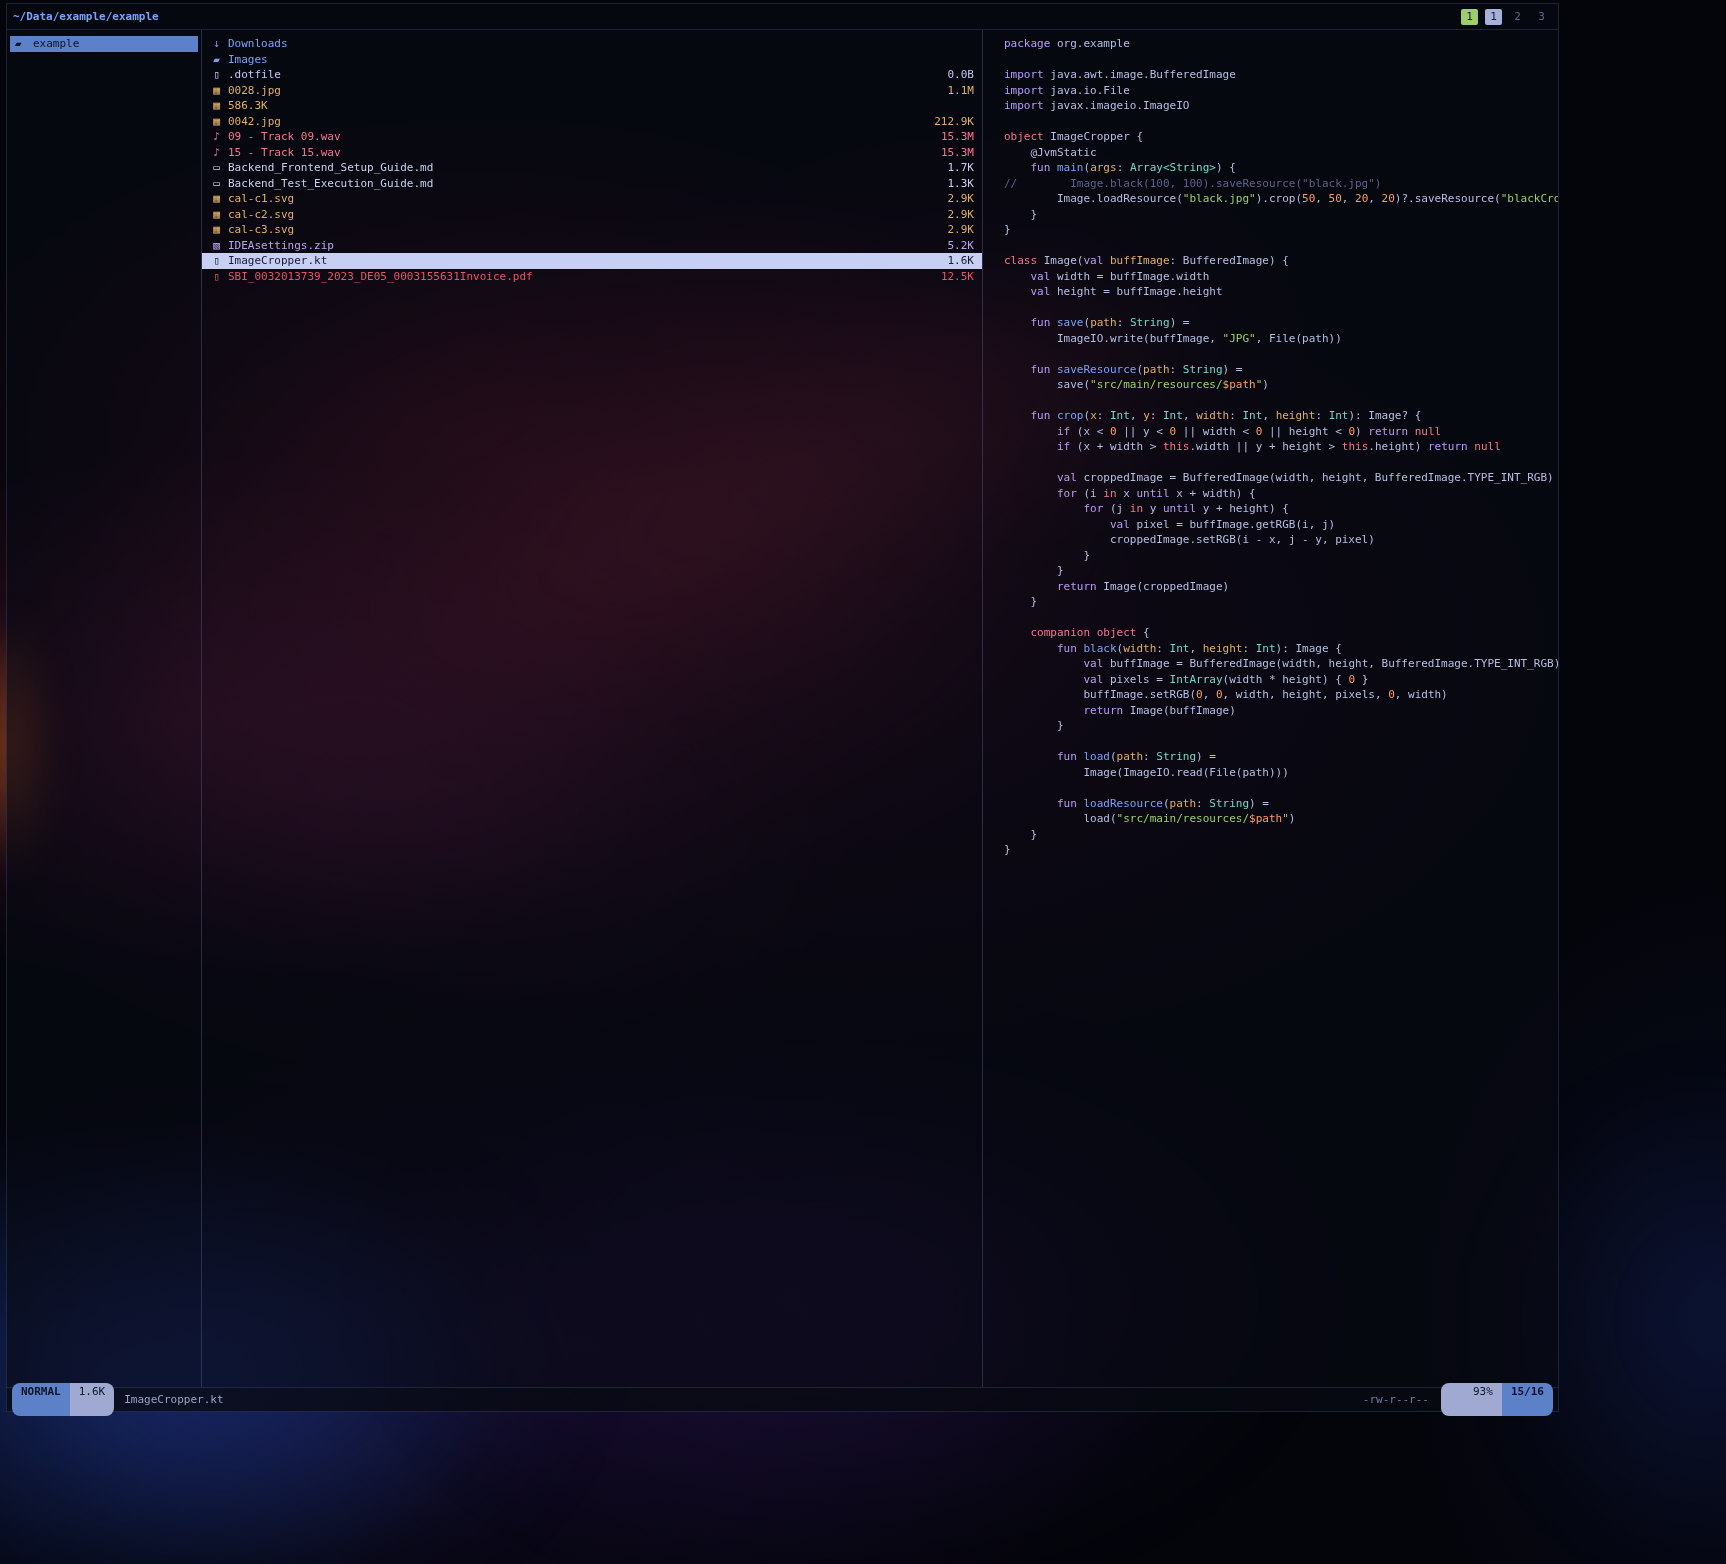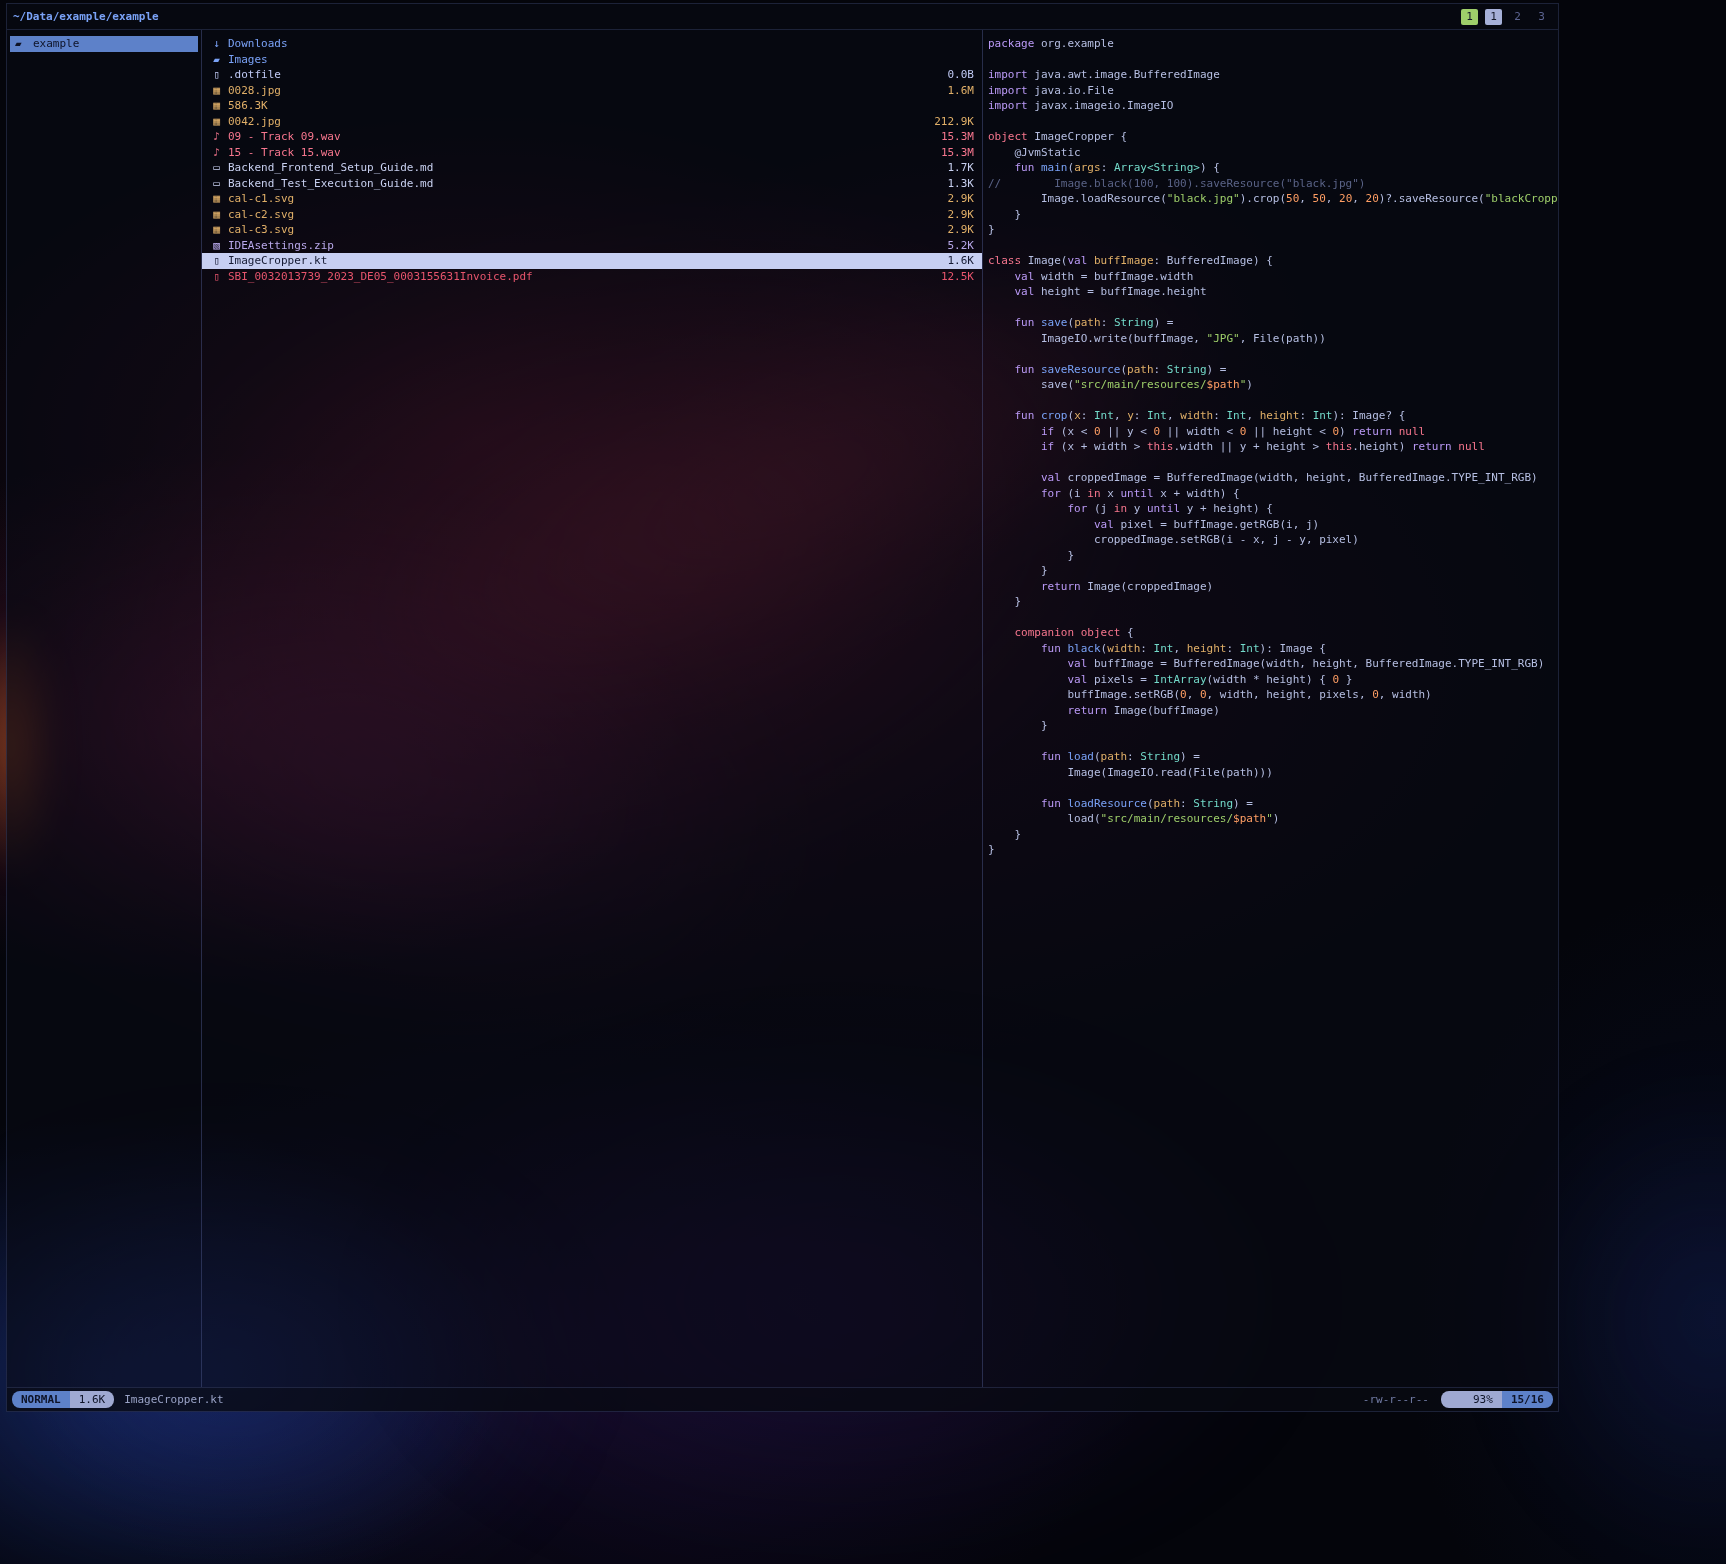--- a/index.html
+++ b/index.html
@@ -67,37 +67,37 @@
   .t-image{ color:#e0af68; }
   .t-audio{ color:#f7768e; }
   .t-archive{ color:#b8a8ea; }
   .t-pdf{ color:#e8556d; }
   .t-code{ color:#c0caf5; }
   .frow.sel{ background:#c7cff2; }
   .frow.sel, .frow.sel *{ color:#151a33 !important; }
 
   
   #code{ font-family:inherit; font-size:11px; line-height:15.5px; white-space:pre; overflow:hidden; }
-  .cl{ height:15.5px; }
+  .cl{ height:15.5px;margin-left:16px; }
   .tk-pl{ color:#b6bfe3; }
   .tk-kw{ color:#bb9af7; }
   .tk-decl{ color:#f7768e; }
   .tk-fn{ color:#7aa2f7; }
   .tk-pr{ color:#e0af68; }
   .tk-ty{ color:#73daca;text-align:right; }
   .tk-str{ color:#9ece6a; }
   .tk-num{ color:#ff9e64; }
   .tk-cn{ color:#f7768e; }
   .tk-cm{ color:#5a6387; }
 
   
   .statusbar{ height:24px; flex:none; display:flex; align-items:center; justify-content:space-between;
               padding:0 5px; border-top:1px solid rgba(72,82,132,.35); background:rgba(8,10,18,.45); }
   .sb-left,.sb-right{ display:flex; align-items:center; }
-  .badge{ height:17px; line-height:17px; padding:0 9px; }
+  .badge{ height:33px; line-height:17px; padding:0 9px; }
   .b-mode{ background:#5d81c9; color:#0e1327; font-weight:bold; border-radius:8px 0 0 8px; }
   .b-size{ background:#9fa9d2; color:#0e1327; border-radius:0 8px 8px 0; }
   .b-pct{ background:#9fa9d2; color:#0e1327; border-radius:8px 0 0 8px;padding-left:32px; }
   .b-pos{ background:#5d81c9; color:#0e1327; font-weight:bold; border-radius:0 8px 8px 0; }
   .sb-fname{ margin-left:10px; color:#9aa3c7; }
   .sb-perm{ margin-right:12px; color:#707aa3; }
 </style>
 </head>
 <body>
 
@@ -129,21 +129,21 @@
           <span class="picon">▰</span>
           <span>example</span>
         </div>
       </div>
 
       <div class="pane pane-current">
         <div id="file-list">
             <div class="frow t-dir"><span class="ficon">↓</span><span class="fname">Downloads</span><span class="fsize"></span></div>
             <div class="frow t-dir"><span class="ficon">▰</span><span class="fname">Images</span><span class="fsize"></span></div>
             <div class="frow t-file"><span class="ficon">▯</span><span class="fname">.dotfile</span><span class="fsize">0.0B</span></div>
-            <div class="frow t-image"><span class="ficon">▦</span><span class="fname">0028.jpg</span><span class="fsize">1.6M</span></div>
+            <div class="frow t-image"><span class="ficon">▦</span><span class="fname">0028.jpg</span><span class="fsize">1.1M</span></div>
             <div class="frow t-image"><span class="ficon">▦</span><span class="fsize">586.3K</span></div>
             <div class="frow t-image"><span class="ficon">▦</span><span class="fname">0042.jpg</span><span class="fsize">212.9K</span></div>
             <div class="frow t-audio"><span class="ficon">♪</span><span class="fname">09 - Track 09.wav</span><span class="fsize">15.3M</span></div>
             <div class="frow t-audio"><span class="ficon">♪</span><span class="fname">15 - Track 15.wav</span><span class="fsize">15.3M</span></div>
             <div class="frow t-doc"><span class="ficon">▭</span><span class="fname">Backend_Frontend_Setup_Guide.md</span><span class="fsize">1.7K</span></div>
             <div class="frow t-doc"><span class="ficon">▭</span><span class="fname">Backend_Test_Execution_Guide.md</span><span class="fsize">1.3K</span></div>
             <div class="frow t-image"><span class="ficon">▦</span><span class="fname">cal-c1.svg</span><span class="fsize">2.9K</span></div>
             <div class="frow t-image"><span class="ficon">▦</span><span class="fname">cal-c2.svg</span><span class="fsize">2.9K</span></div>
             <div class="frow t-image"><span class="ficon">▦</span><span class="fname">cal-c3.svg</span><span class="fsize">2.9K</span></div>
             <div class="frow t-archive"><span class="ficon">▧</span><span class="fname">IDEAsettings.zip</span><span class="fsize">5.2K</span></div>

